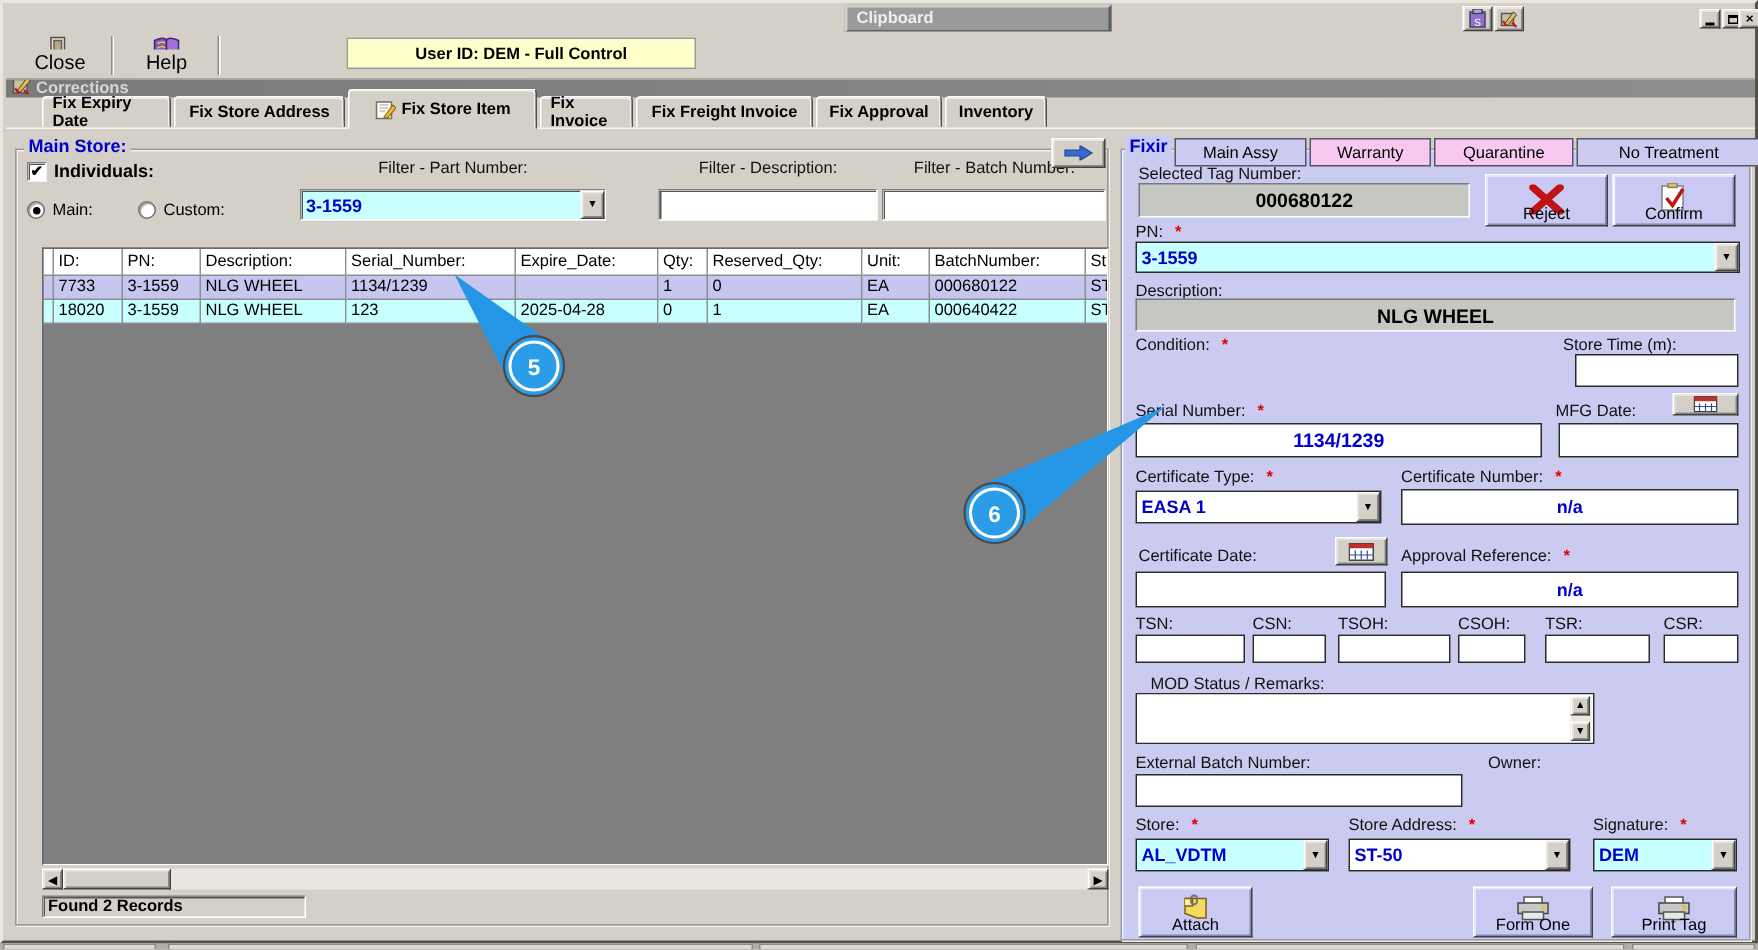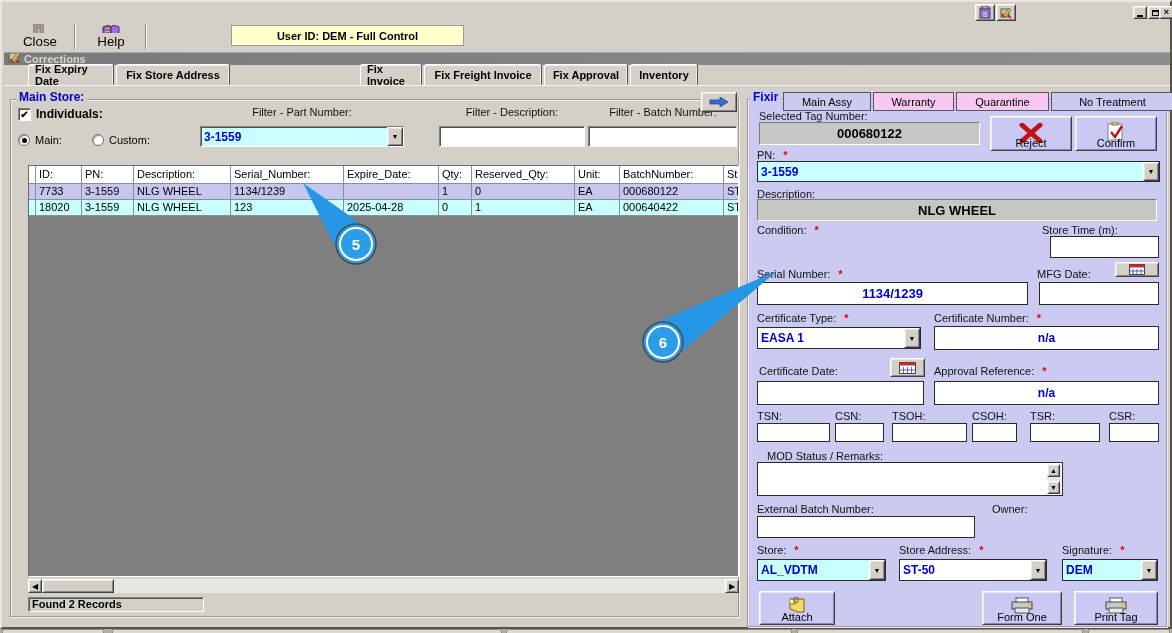--- a/index.html
+++ b/index.html
@@ -75,20 +75,23 @@
 <div id="screen">
   <div id="window" class="abs">
 
     <div id="titlebar" class="abs">
       <svg class="abs" style="left:4px;top:2px" width="14" height="13">
         <rect x="1" y="3" width="9" height="9" fill="#c8c4a0" stroke="#555"></rect>
         <path d="M3 11 L10 2 L12 4 L5 12 Z" fill="#e8c040" stroke="#555" stroke-width="0.7"></path>
         <path d="M2 9 L5 12 M8 10 L11 13" stroke="#cc1010" stroke-width="1.6"></path>
       </svg>
       <span class="t-text" style="margin-left:20px">Corrections</span>
+    </div>
+    <div class="clipbar abs">
+      <span>Clipboard</span>
     </div>
     <div class="abs raised titleicon-btn" style="left:973px;top:2px">
       <svg width="12" height="13">
         <rect x="1" y="2" width="10" height="10" fill="#9070c8" stroke="#404060"></rect>
         <rect x="3" y="0" width="6" height="3" fill="#b8a8d8" stroke="#404060"></rect>
         <text x="6" y="11" font-size="7" fill="#fff" text-anchor="middle" font-family="Liberation Sans">S</text>
       </svg>
     </div>
     <div class="abs raised titleicon-btn" style="left:994px;top:2px">
       <svg width="13" height="13">
@@ -130,20 +133,28 @@
         <span>User ID: DEM - Full Control</span>
       </div>
     </div>
 
     <div class="mtab" style="left:26px;width:86px">
         <span>Fix Expiry Date</span>
       </div>
     <div class="mtab" style="left:114px;width:114px">
         <span>Fix Store Address</span>
       </div>
+    <div class="mtab active" style="left:230px;width:126px">
+      <svg width="14" height="14">
+        <rect x="1" y="2" width="10" height="11" fill="#fffef0" stroke="#707070"></rect>
+        <path d="M3 4 h6 M3 6 h6 M3 8 h4" stroke="#a0a0c0" stroke-width="0.8"></path>
+        <path d="M6 12 L12 4 L14 6 L8 13 Z" fill="#f0b830" stroke="#806010" stroke-width="0.7"></path>
+      </svg>
+      <span>Fix Store Item</span>
+    </div>
     <div class="mtab" style="left:358px;width:62px">
         <span>Fix Invoice</span>
       </div>
     <div class="mtab" style="left:422px;width:118px">
         <span>Fix Freight Invoice</span>
       </div>
     <div class="mtab" style="left:542px;width:84px">
         <span>Fix Approval</span>
       </div>
     <div class="mtab" style="left:628px;width:68px">

